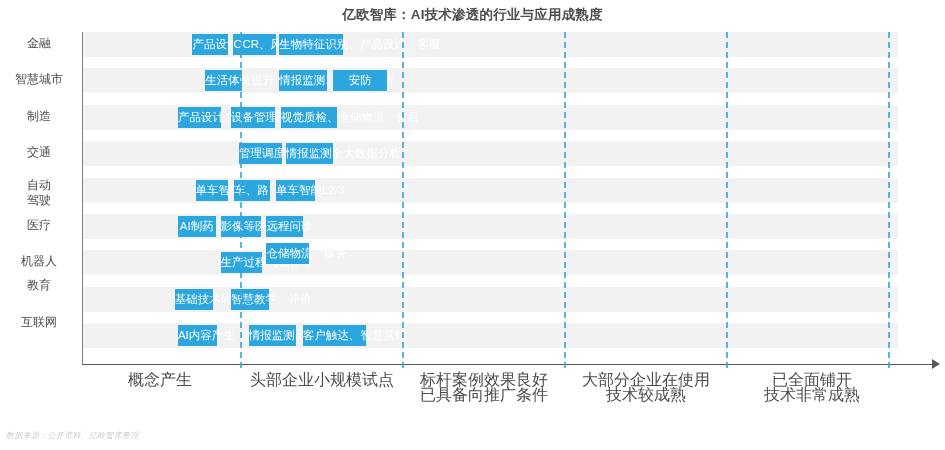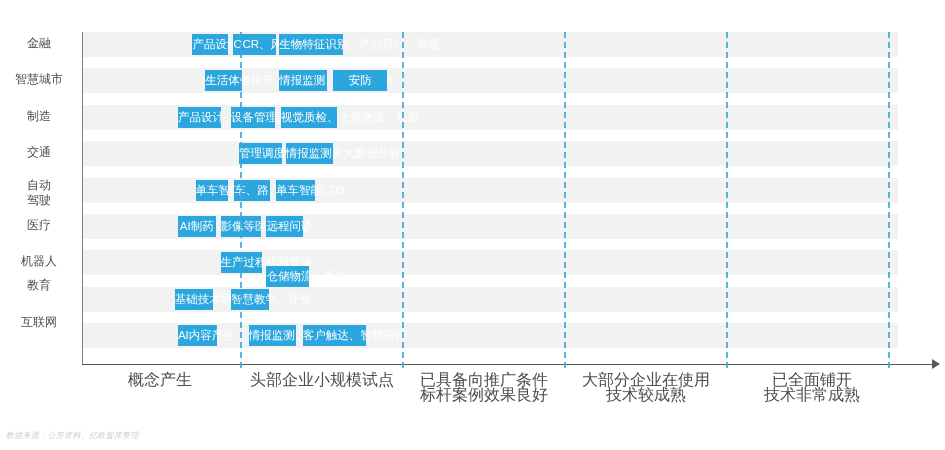--- a/index.html
+++ b/index.html
@@ -53,20 +53,21 @@
   .source{
     position:absolute;left:6px;top:430px;font-size:8px;font-style:italic;
     color:#c8cdd2;letter-spacing:.3px;
   }
 </style>
 </head>
 <body>
 
 <div id="chart-root">
 
+  <div class="chart-title">亿欧智库：AI技术渗透的行业与应用成熟度</div>
 
   <div class="plot" id="plot">
       <div class="band" style="top: 0px; height: 25px;"></div>
       <div class="bar" style="left: 109.395px; width: 35.42px; top: 2px;">产品设计定价</div>
       <div class="bar" style="left: 150.45px; width: 42.665px; top: 2px;">OCR、风控、理赔</div>
       <div class="bar" style="left: 196.335px; width: 63.595px; top: 2px;">生物特征识别、产品设计、客服</div>
       <div class="band" style="top: 36.4px; height: 25px;"></div>
       <div class="bar" style="left: 122.275px; width: 37.03px; top: 38.4px;">生活体验提升</div>
       <div class="bar" style="left: 196.335px; width: 47.495px; top: 38.4px;">情报监测、大数据分析</div>
       <div class="bar" style="left: 250.27px; width: 54px; top: 38.4px;">安防</div>
@@ -80,21 +81,21 @@
       <div class="band" style="top: 145.6px; height: 25px;"></div>
       <div class="bar" style="left: 112.615px; width: 32.2px; top: 147.6px;">单车智能L4</div>
       <div class="bar" style="left: 151.255px; width: 35.42px; top: 147.6px;">车、路、云协同</div>
       <div class="bar" style="left: 193.115px; width: 38.64px; top: 147.6px;">单车智能L2/3</div>
       <div class="band" style="top: 182px; height: 25px;"></div>
       <div class="bar" style="left: 94.905px; width: 37.835px; top: 184px;">AI制药</div>
       <div class="bar" style="left: 137.57px; width: 40.25px; top: 184px;">影像等医疗辅助</div>
       <div class="bar" style="left: 183.455px; width: 37.03px; top: 184px;">远程问诊</div>
       <div class="band" style="top: 218.4px; height: 25px;"></div>
       <div class="bar" style="left: 137.57px; width: 41.055px; top: 220.4px;">生产过程机械臂等</div>
-      <div class="bar" style="left: 183.455px; width: 43px; top: 234px; font-family: Liberation Mono, monospace;">仓储物流、服务</div>
+      <div class="bar" style="left: 183.455px; width: 43px; top: 211px; font-family: Liberation Mono, monospace;">仓储物流、服务</div>
       <div class="band" style="top: 254.8px; height: 25px;"></div>
       <div class="bar" style="left: 91.685px; width: 38.64px; top: 256.8px;">基础技术研究</div>
       <div class="bar" style="left: 148.035px; width: 37.835px; top: 256.8px;">智慧教学、评价</div>
       <div class="band" style="top: 291.2px; height: 25px;"></div>
       <div class="bar" style="left: 94.905px; width: 38.64px; top: 293.2px;">AI内容产生</div>
       <div class="bar" style="left: 165.745px; width: 47.495px; top: 293.2px;">情报监测、大数据分析</div>
       <div class="bar" style="left: 219.68px; width: 63px; top: 293.2px;">客户触达、智慧营销</div>
     </div>
 
   <div class="axis-left"></div>
@@ -120,22 +121,22 @@
       <div class="row-label" style="top: 315px;"><span>互联网</span></div>
     </div>
   <div id="stages">
       <div class="stage" style="left: 70px; width: 180px;">
         <span>概念产生</span>
       </div>
       <div class="stage" style="left: 232px; width: 180px;">
         <span>头部企业小规模试点</span>
       </div>
       <div class="stage" style="left: 394px; width: 180px;">
+        <span>标杆案例效果良好</span>
         <span>已具备向推广条件</span>
-        <span>标杆案例效果良好</span>
       </div>
       <div class="stage" style="left: 556px; width: 180px;">
         <span>大部分企业在使用</span>
         <span>技术较成熟</span>
       </div>
       <div class="stage" style="left: 722px; width: 180px;">
         <span>已全面铺开</span>
         <span>技术非常成熟</span>
       </div>
     </div>

